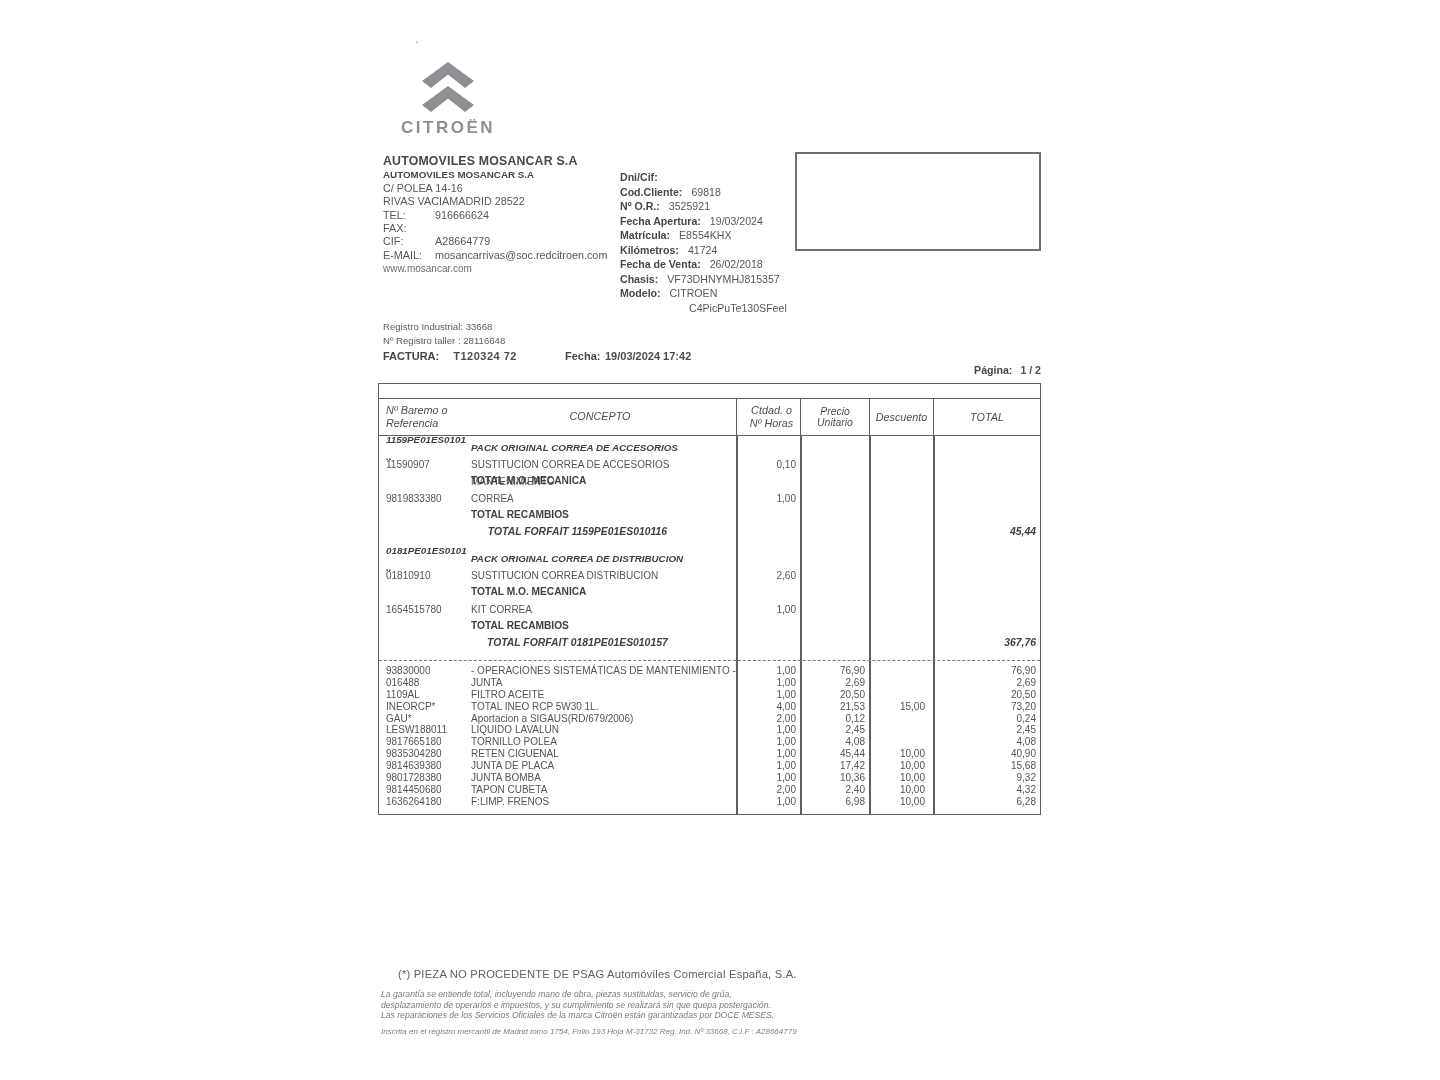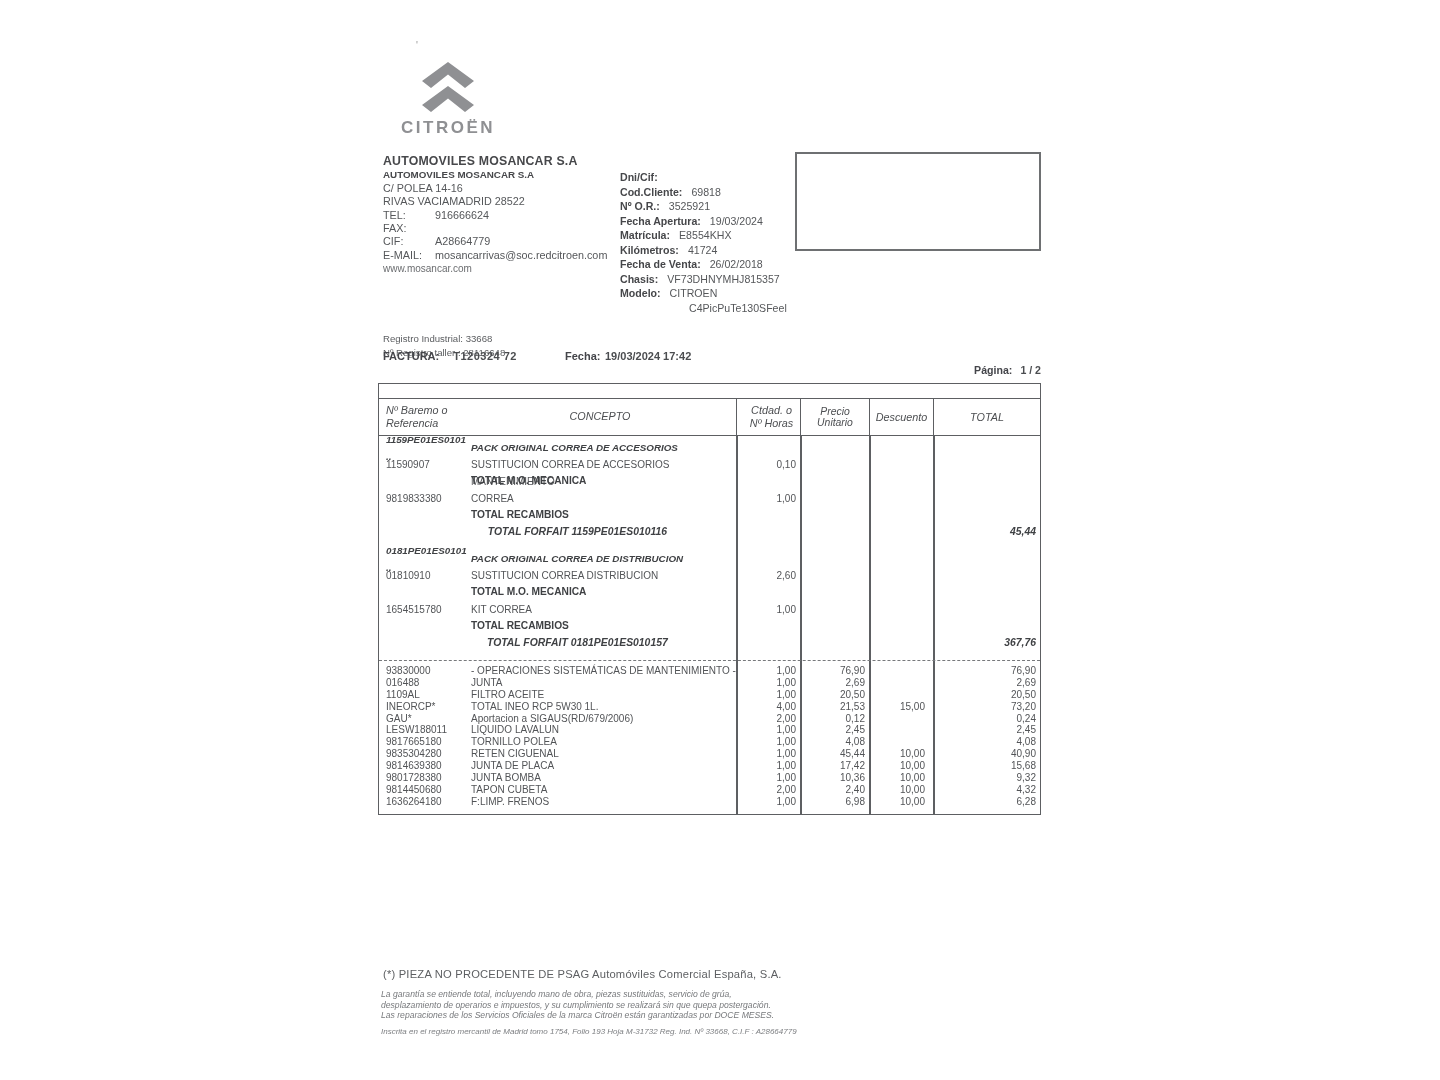--- a/index.html
+++ b/index.html
@@ -25,21 +25,21 @@
   .vehicle { left:620px; top:170px; width:260px; font-size:10.6px; line-height:14.5px; }
   .v-row { white-space:nowrap; }
   .v-label { font-weight:700; color:#46474a; }
   .v-value { color:#55575a; margin-left:9px; }
   .v-value2 { color:#55575a; margin-left:69px; }
 
   
   .stamp-box { left:795px; top:152px; width:246px; height:99px; border:2px solid #6e7072; background:#fff; }
 
   
-  .registro { left:383px; top:332px; font-size:9.6px; line-height:13.5px; color:#5b5d60; }
+  .registro { left:383px; top:320px; font-size:9.6px; line-height:13.5px; color:#5b5d60; }
   .factura-row { left:383px; top:350px; width:660px; font-size:11px; }
   .fact-label { font-weight:700; color:#44454a; }
   .fact-num { color:#4b4d50; font-weight:700; margin-left:14px; letter-spacing:0.5px; }
   .fecha-label { font-weight:700; color:#44454a; position:absolute; left:182px; }
   .fecha-val { font-weight:700; color:#4b4d50; position:absolute; left:222px; }
   .pagina { left:941px; top:364px; width:100px; font-size:10.6px; text-align:right; }
   .pag-label { font-weight:700; color:#44454a; }
   .pag-val { font-weight:700; color:#4b4d50; margin-left:8px; }
 
   
@@ -70,21 +70,21 @@
   .trow.pack { height:17px; margin-top:3px; font-size:9.8px; line-height:17px; font-weight:700; font-style:italic; color:#3f4144;align-items:center; }
   .trow.pack2 { margin-top:6px; }
   .trow.item-lg { height:17px; font-size:10px; line-height:17px; color:#525457; }
   .trow.subtotal { height:17px; font-size:10.2px; line-height:15px; font-weight:700; color:#3f4144; }
   .trow.forfait { height:20px; font-size:10.4px; line-height:16px; font-weight:700; font-style:italic; color:#3f4144;gap:21px; }
   .trow.item { height:11.9px; font-size:10px; line-height:11.9px; color:#525457; }
   .dashed-sep { height:10px; position:relative; z-index:2; }
   .dashed-sep::after { content:""; position:absolute; left:0; right:0; top:5px; border-top:1.5px dashed #77797c; }
 
   
-  .footnote { left:383px; top:968px; font-size:11.2px; color:#5d5f62; letter-spacing:0.2px; }
+  .footnote { left:398px; top:968px; font-size:11.2px; color:#5d5f62; letter-spacing:0.2px; }
   .garantia { left:381px; top:989px; font-size:8.6px; font-style:italic; color:#77797c; line-height:10.6px; width:420px; }
   .inscrita { left:381px; top:1027px; font-size:8px; font-style:italic; color:#7c7e81; }
 </style>
 </head>
 <body>
 
 <div class="abs artifact">'</div>
 
 <div class="abs logo-block">
   <svg class="logo-chevrons" width="62" height="52" viewBox="0 0 62 52">

